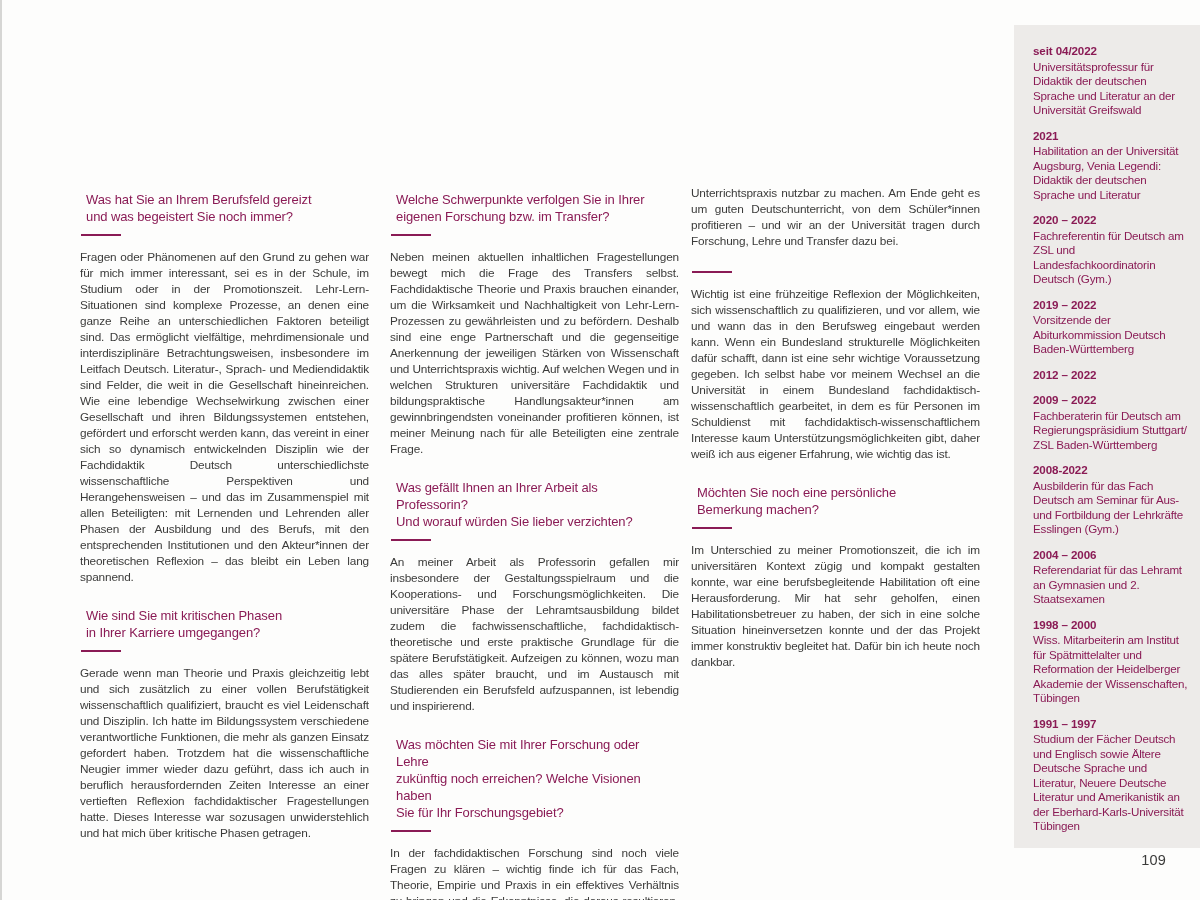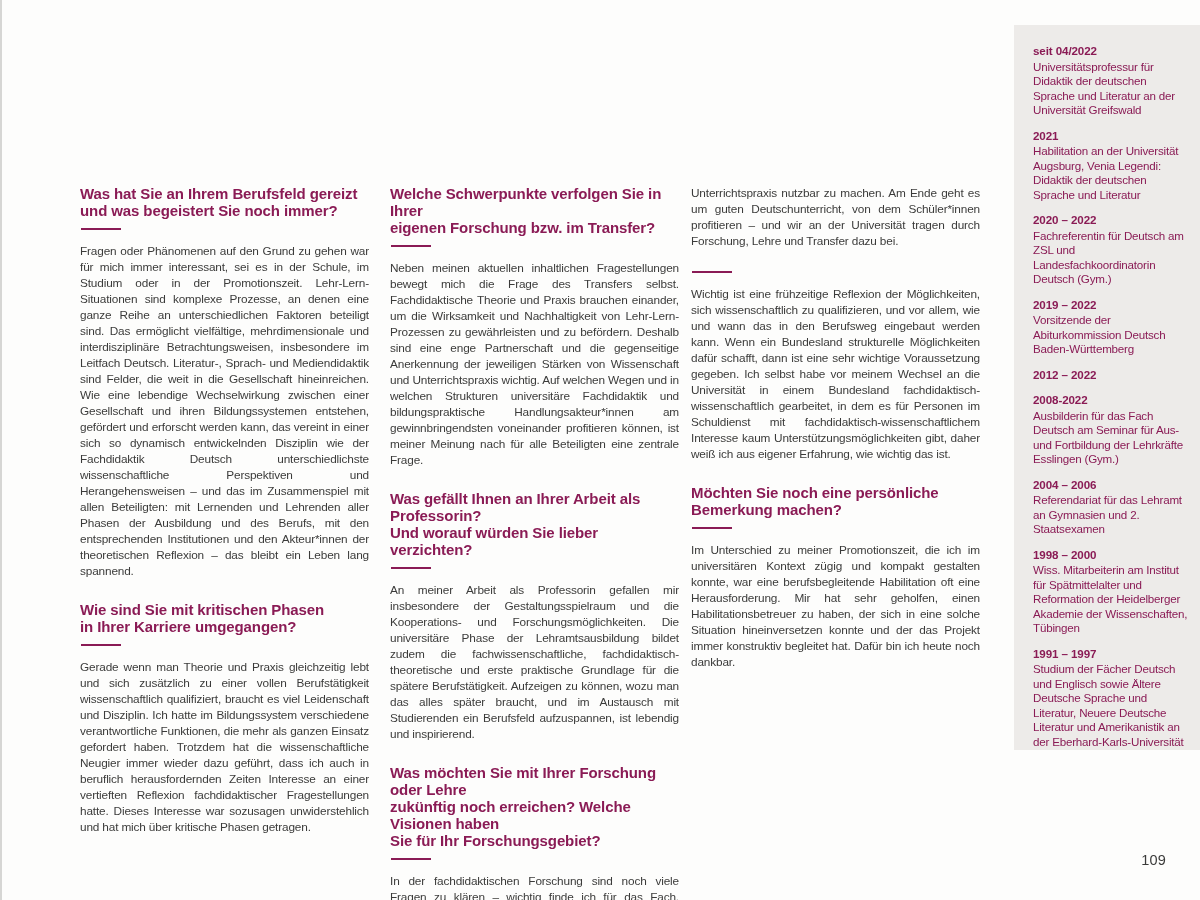--- a/index.html
+++ b/index.html
@@ -27,26 +27,26 @@
   .col {
     position: absolute;
     top: 185px;
     width: 289px;
   }
   .col-1 { left: 80px; }
   .col-2 { left: 390px; }
   .col-3 { left: 691px; }
   .h {
     color: var(--accent);
-    font-weight: bold;
-    font-size: 15px;
+    font-weight: normal;
+    font-size: 13px;
     line-height: 17px;
     white-space: pre-line;
     letter-spacing: -0.1px;
-    margin: 0;
+    margin: 6px;
   }
   .rule {
     width: 40px;
     height: 2px;
     background: var(--accent);
     margin: 9px 0 13px 1px;
   }
   .p {
     color: var(--body-text);
     font-size: 11.8px;
@@ -55,21 +55,21 @@
     text-align: justify;
     hyphens: auto;
     -webkit-hyphens: auto;
     margin: 0 0 22px 0;
   }
   .sidebar {
     position: absolute;
     left: 1014px;
     top: 25px;
     width: 186px;
-    height: 725px;
+    height: 823px;
     background: var(--sidebar-bg);
     box-sizing: border-box;
     padding: 19px 12px 0 19px;
     overflow: hidden;
   }
   .cv-entry { margin-bottom: 11px; }
   .cv-period {
     color: var(--accent);
     font-weight: bold;
     font-size: 11.6px;
@@ -147,20 +147,24 @@
         <div class="cv-text">Fachreferentin für Deutsch am ZSL und Landesfachkoordinatorin Deutsch (Gym.)</div>
       </div>
       <div class="cv-entry">
         <div class="cv-period">2019 – 2022</div>
         <div class="cv-text">Vorsitzende der Abiturkommission Deutsch Baden-Württemberg</div>
       </div>
       <div class="cv-entry">
         <div class="cv-period">2012 – 2022</div>
       </div>
       <div class="cv-entry">
+        <div class="cv-period">2009 – 2022</div>
+        <div class="cv-text">Fachberaterin für Deutsch am Regierungspräsidium Stuttgart/ ZSL Baden-Württemberg</div>
+      </div>
+      <div class="cv-entry">
         <div class="cv-period">2008-2022</div>
         <div class="cv-text">Ausbilderin für das Fach Deutsch am Seminar für Aus- und Fortbildung der Lehrkräfte Esslingen (Gym.)</div>
       </div>
       <div class="cv-entry">
         <div class="cv-period">2004 – 2006</div>
         <div class="cv-text">Referendariat für das Lehramt an Gymnasien und 2. Staatsexamen</div>
       </div>
       <div class="cv-entry">
         <div class="cv-period">1998 – 2000</div>
         <div class="cv-text">Wiss. Mitarbeiterin am Institut für Spätmittelalter und Reformation der Heidelberger Akademie der Wissenschaften, Tübingen</div>

